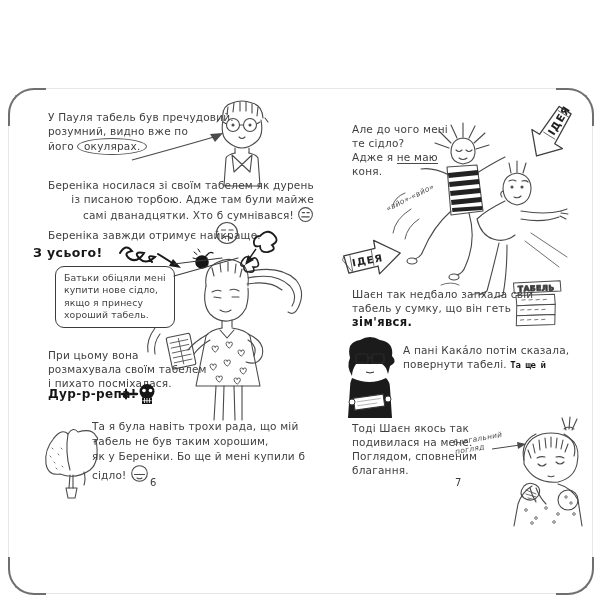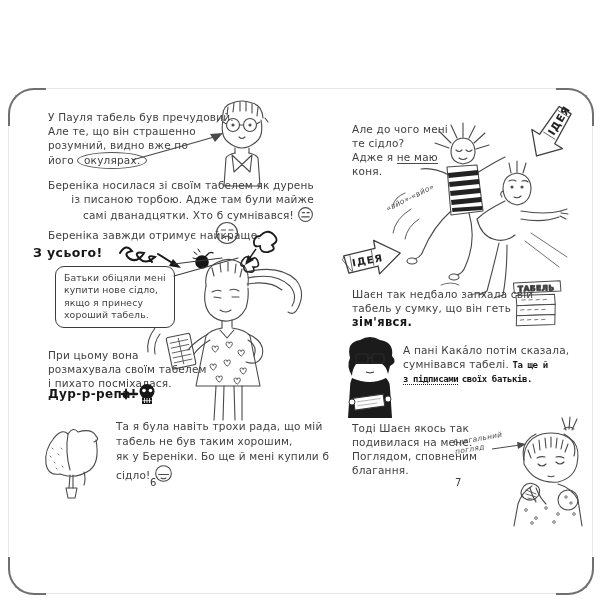--- a/index.html
+++ b/index.html
@@ -8,21 +8,21 @@
   .abs{position:absolute;}
   svg{position:absolute;overflow:visible;}
   .frame{position:absolute;left:8px;top:88px;width:583px;height:504px;border:1px solid #e7e7e7;border-radius:26px;}
   .corner{position:absolute;width:36px;height:36px;border:0 solid #6f6f6f;}
   .c-tl{left:8px;top:88px;border-left-width:2.5px;border-top-width:2.5px;border-top-left-radius:26px;}
   .c-tr{left:556px;top:88px;border-right-width:2.5px;border-top-width:2.5px;border-top-right-radius:26px;}
   .c-bl{left:8px;top:557px;border-left-width:2.5px;border-bottom-width:2.5px;border-bottom-left-radius:26px;}
   .c-br{left:556px;top:557px;border-right-width:2.5px;border-bottom-width:2.5px;border-bottom-right-radius:26px;}
   .txt{font-size:10.5px;line-height:14px;letter-spacing:.2px;white-space:nowrap;}
   .txt .line{height:14px;}
-  .lh15 .line{height:15px;margin-left:24px;}
+  .lh15 .line{height:15px;}
   .heavy{font-weight:bold;color:#161616;letter-spacing:.4px;white-space:nowrap;}
   .mono-b{font-family:"DejaVu Sans Mono",monospace;font-weight:bold;color:#161616;font-size:9px;letter-spacing:-.4px;}
   .dotted-u{border-bottom:1.4px dotted #222;padding-bottom:0;}
   .solid-u{border-bottom:1.2px solid #4a4a4a;}
   .circled{display:inline-block;border:1.3px solid #555;border-radius:50%;padding:0 6px 1px 6px;margin-left:3px;}
   .bubble{position:absolute;border:1.4px solid #3c3c3c;border-radius:9px;background:#fff;padding:5px 8px;font-size:9.3px;line-height:12.4px;letter-spacing:.1px;white-space:nowrap;}
   .hand{font-style:italic;font-size:7.5px;line-height:9px;letter-spacing:.3px;color:#4a4a4a;white-space:nowrap;}
   .pagenum{position:absolute;font-size:10px;color:#3a3a3a;}
   .emo{position:relative;display:inline-block;vertical-align:-4px;margin-left:3px;}
   .sign-text{font-family:"DejaVu Sans",sans-serif;font-weight:bold;fill:#202020;}
@@ -35,21 +35,20 @@
   <div class="frame"></div>
   <div class="corner c-tl"></div>
   <div class="corner c-tr"></div>
   <div class="corner c-bl"></div>
   <div class="corner c-br"></div>
 
   <div>
 
     <div class="abs txt" style="left:48px;top:110px;">
       <div class="line">У Пауля табель був пречудовий.</div>
-      <div class="line">Але те, що він страшенно</div>
       <div class="line">розумний, видно вже по</div>
       <div class="line" style="height:20px"><span>його</span><span class="circled">окулярах.</span></div>
     </div>
 
     <svg style="left:128px;top:126px;" width="100" height="38" viewBox="0 0 100 38">
       <path d="M4,34 Q48,22 86,11" stroke="#4a4a4a" stroke-width="1.2" fill="none"></path>
       <polygon points="95,7 82,8 87,16" fill="#4a4a4a"></polygon>
     </svg>
 
     <svg style="left:202px;top:98px;" width="80" height="90" viewBox="0 0 80 90">
@@ -293,22 +292,21 @@
       <g transform="rotate(-8 28 66)">
         <rect x="12" y="60" width="30" height="12" fill="#fff" stroke="#333" stroke-width="1"></rect>
         <path d="M15,64 h24 M15,68 h20" stroke="#999" stroke-width=".7"></path>
       </g>
       <circle cx="10" cy="66" r="3" fill="#fff" stroke="#333" stroke-width="1"></circle>
       <circle cx="46" cy="63" r="3" fill="#fff" stroke="#333" stroke-width="1"></circle>
     </svg>
 
     <div class="abs txt" style="left:403px;top:343px;">
       <div class="line">А пані Кака́ло потім сказала,</div>
-      <div class="line"><span>сумнівався табелі.</span> <span class="mono-b">Та ще й</span></div>
-      <div class="line"><span class="mono-b dotted-u">з підписами</span> <span class="mono-b">своїх батьків.</span></div>
+      <div class="line"><span>повернути табелі.</span> <span class="mono-b">Та ще й</span></div>
     </div>
 
     <div class="abs txt" style="left:352px;top:421px;">
       <div class="line">Тоді Шаєн якось так</div>
       <div class="line">подивилася на мене.</div>
       <div class="line">Поглядом, сповненим</div>
       <div class="line">благання.</div>
     </div>
 
     <div class="abs hand" style="left:454px;top:434px;transform:rotate(-10deg);">

